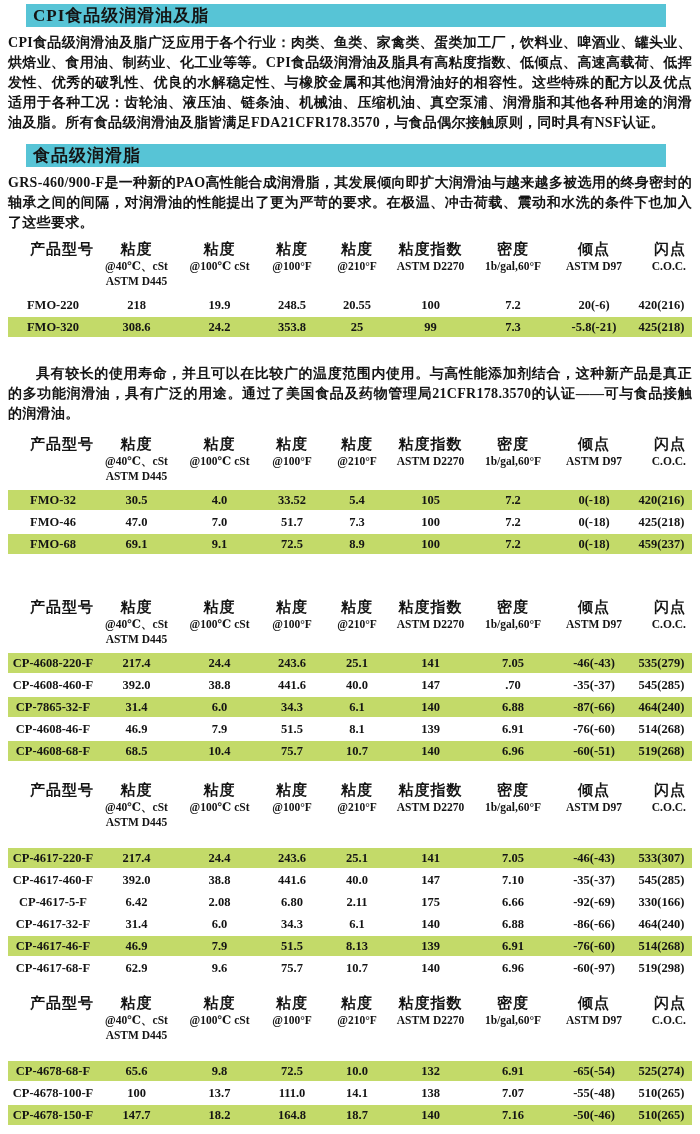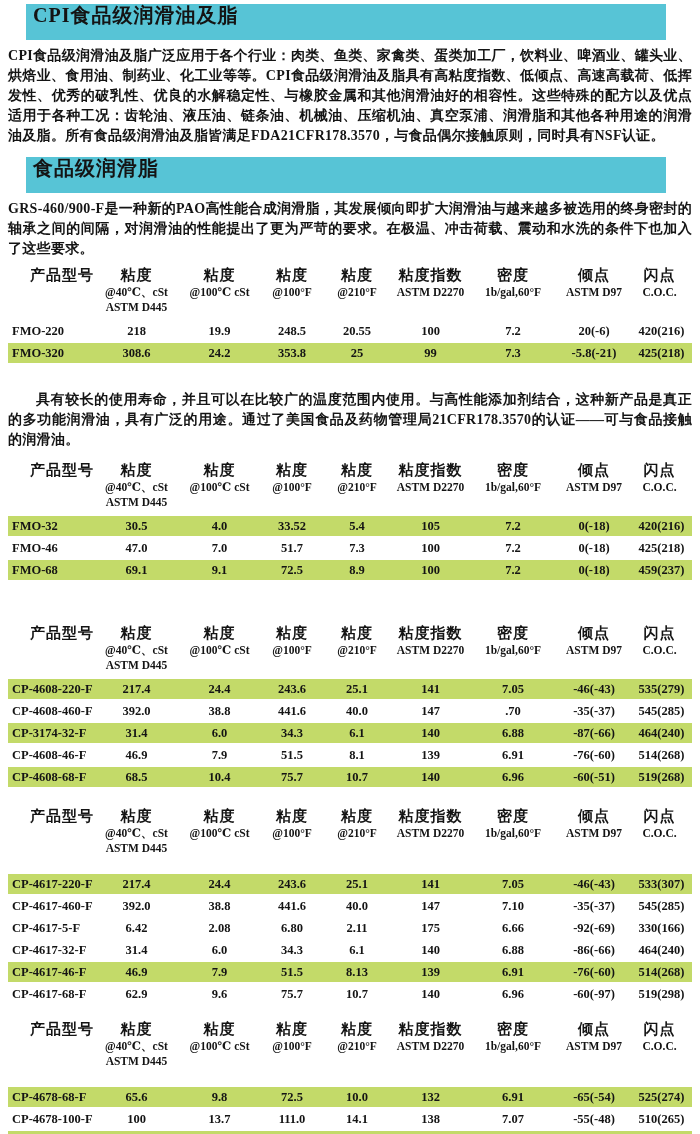--- a/index.html
+++ b/index.html
@@ -13,23 +13,23 @@
     width:700px;
     min-height:1134px;
     margin:0 auto;
     padding:4px 8px 6px 8px;
     font-family:"Liberation Serif","DejaVu Serif",serif;
     font-weight:bold;
     color:var(--ink);
   }
   .band{
     background:var(--band);
-    height:36px;
+    height:23px;
     line-height:23px;
-    font-size:20px;
+    font-size:17px;
     letter-spacing:1px;
     padding-left:7px;
     margin:0 26px 0 18px;
   }
   .band2{margin-top:11px;}
   .para{
     font-size:14px;
     line-height:20px;
     text-align:justify;
     margin-top:6px;
@@ -60,23 +60,23 @@
   table.ptable th:first-child{text-align:right;}
   table.ptable th:first-child .hl.main{padding-left:2px;}
   table.ptable td{
     height:20px;
     font-size:12.5px;
     text-align:center;
     padding:0;
     white-space:nowrap;
     overflow:hidden;
   }
-  table.ptable td:first-child{text-align:left;padding-left:4px;}
+  table.ptable td:first-child{text-align:center;padding-left:4px;}
   table.ptable td:last-child{padding-right:2px;}
-  table.ptable th:last-child{padding-right:6px;}
+  table.ptable th:last-child{text-align:right;padding-right:6px;}
   
   .ptable col:nth-child(1){width:86px;}
   .ptable col:nth-child(2){width:85px;}
   .ptable col:nth-child(3){width:81px;}
   .ptable col:nth-child(4){width:64px;}
   .ptable col:nth-child(5){width:66px;}
   .ptable col:nth-child(6){width:81px;}
   .ptable col:nth-child(7){width:84px;}
   .ptable col:nth-child(8){width:78px;}
   .ptable col:nth-child(9){width:59px;}
@@ -339,21 +339,21 @@
           <td>392.0</td>
           <td>38.8</td>
           <td>441.6</td>
           <td>40.0</td>
           <td>147</td>
           <td>.70</td>
           <td>-35(-37)</td>
           <td>545(285)</td>
         </tr>
         <tr class="hl-row">
-          <td>CP-3174-32-F</td>
+          <td>CP-7865-32-F</td>
           <td>31.4</td>
           <td>6.0</td>
           <td>34.3</td>
           <td>6.1</td>
           <td>140</td>
           <td>6.88</td>
           <td>-87(-66)</td>
           <td>464(240)</td>
         </tr>
         <tr>

